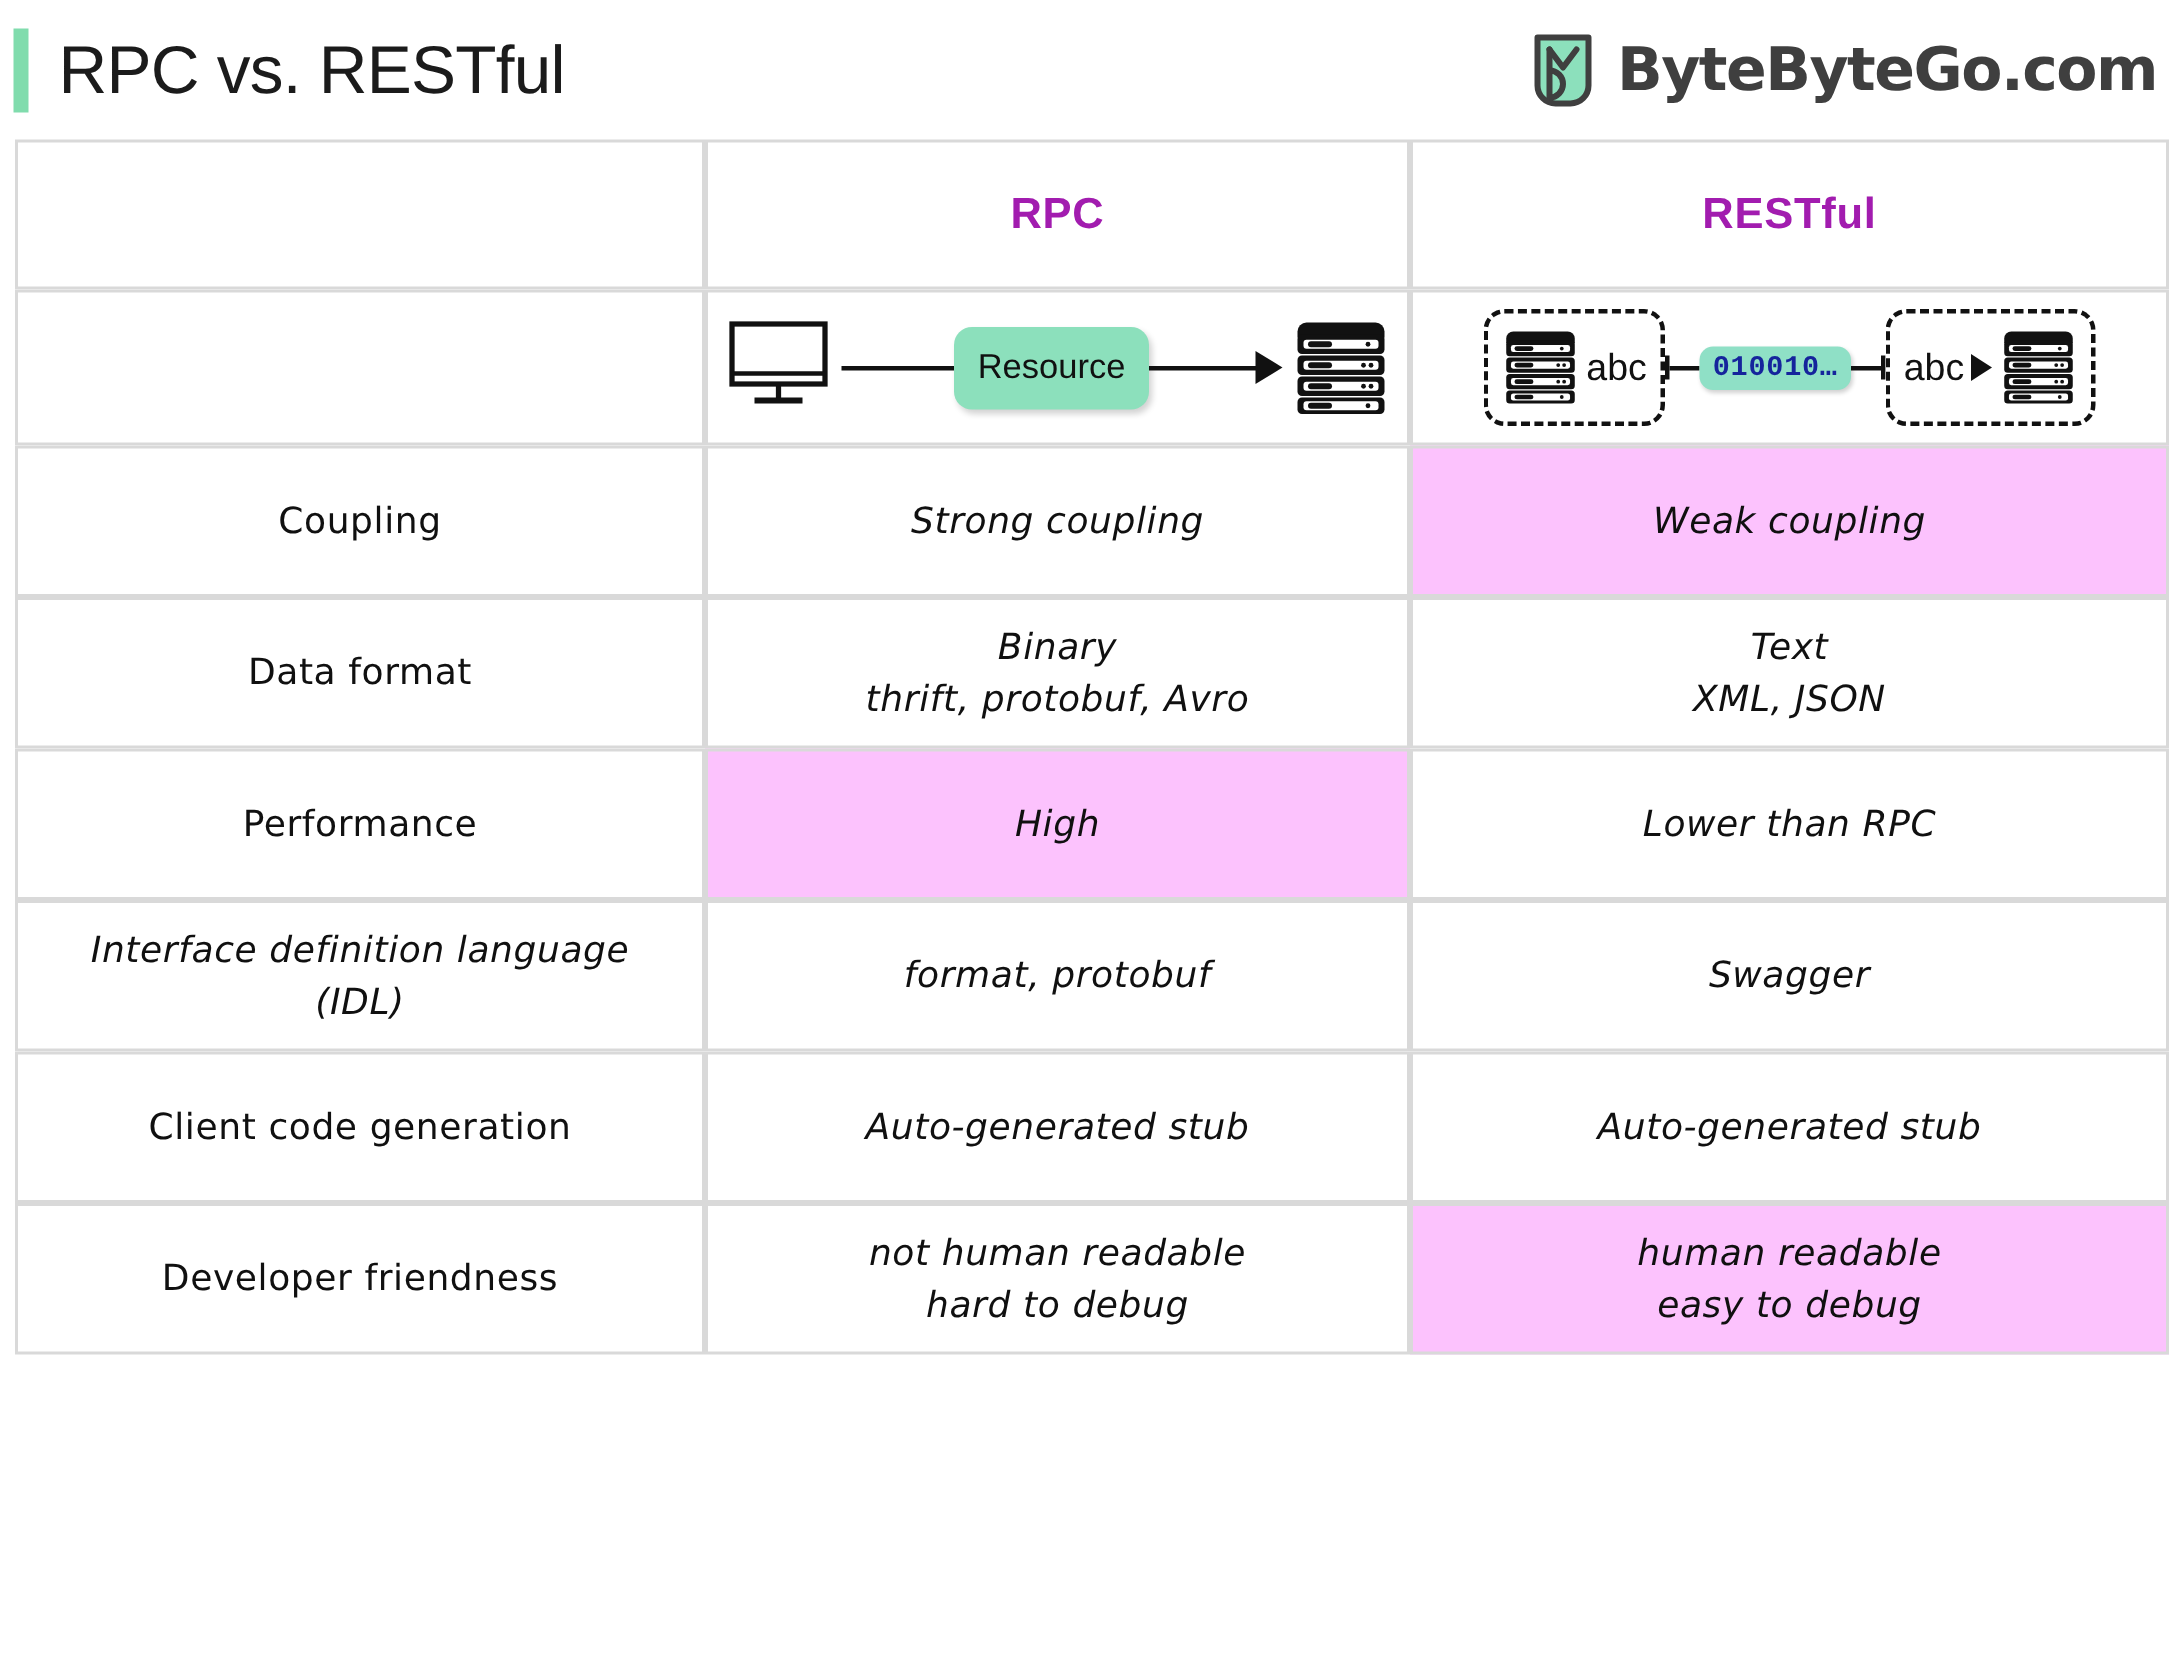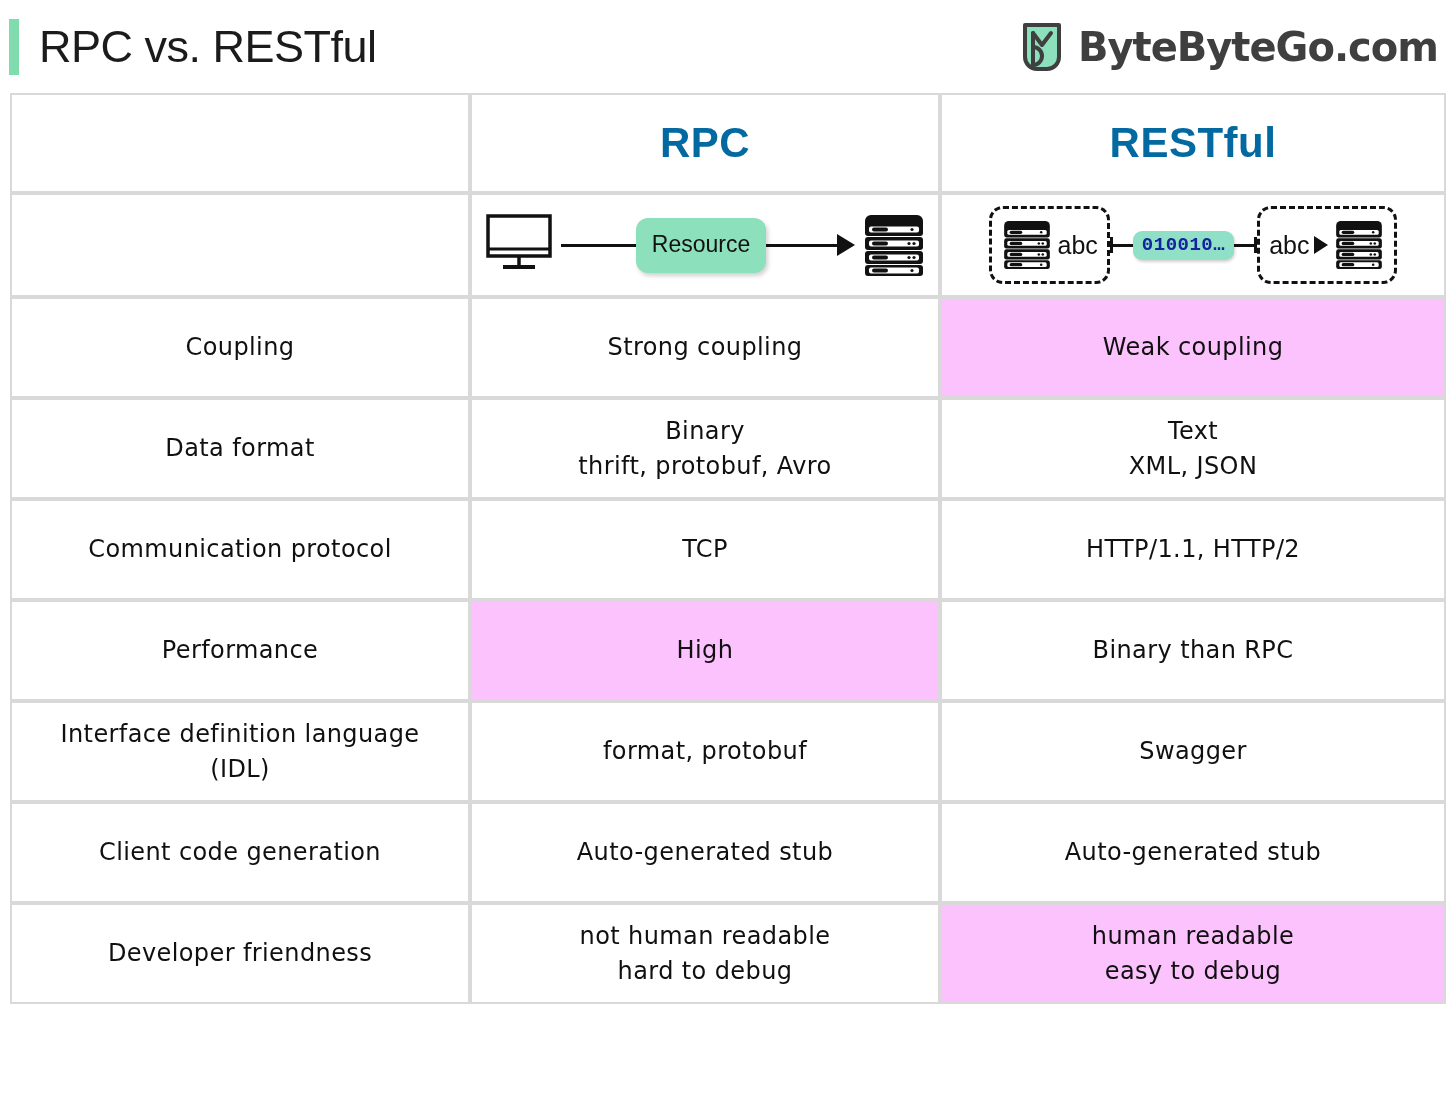--- a/index.html
+++ b/index.html
@@ -79,41 +79,41 @@
     text-align: center;
     vertical-align: middle;
     padding: 4px 10px;
     box-sizing: border-box;
   }
 
   .head-row th {
     height: 100px;
     font-family: "Liberation Sans", sans-serif;
     font-weight: 700;
-    font-size: 42px;
-    color: #0369a1;
+    font-size: 29px;
+    color: #a21caf;
     letter-spacing: 0.5px;
   }
   .head-row th.blank-head { border-color: #d9d9d9; }
 
   .diagram-row td { height: 104px; padding: 0; }
 
   .body-row td {
     height: 101px;
     font-family: "DejaVu Sans", sans-serif;
     font-size: 24px;
     color: #101010;
     line-height: 1.42;
     letter-spacing: 0.4px;
   }
   .body-row.tall td { height: 101px; }
 
   .hl { background: #fcc2fd !important; }
 
-  .cell-line { display: block; }
+  .cell-line { display: block; font-style: italic; }
 
   
   .diag {
     display: flex;
     align-items: center;
     justify-content: center;
     height: 100%;
     width: 100%;
   }
   .diag-rpc { gap: 0; justify-content: center; }
@@ -367,37 +367,28 @@
       <td>
         <span class="cell-line">Binary</span>
         <span class="cell-line">thrift, protobuf, Avro</span>
       </td>
       <td>
         <span class="cell-line">Text</span>
         <span class="cell-line">XML, JSON</span>
       </td>
     </tr>
 
-    <tr class="body-row">
-      <td>Communication protocol</td>
-      <td>
-        <span class="cell-line">TCP</span>
-      </td>
-      <td>
-        <span class="cell-line">HTTP/1.1, HTTP/2</span>
-      </td>
-    </tr>
 
     <tr class="body-row">
       <td>Performance</td>
       <td class="hl">
         <span class="cell-line">High</span>
       </td>
       <td>
-        <span class="cell-line">Binary than RPC</span>
+        <span class="cell-line">Lower than RPC</span>
       </td>
     </tr>
 
     <tr class="body-row tall">
       <td>
         <span class="cell-line">Interface definition language</span>
         <span class="cell-line">(IDL)</span>
       </td>
       <td>
         <span class="cell-line">format, protobuf</span>

